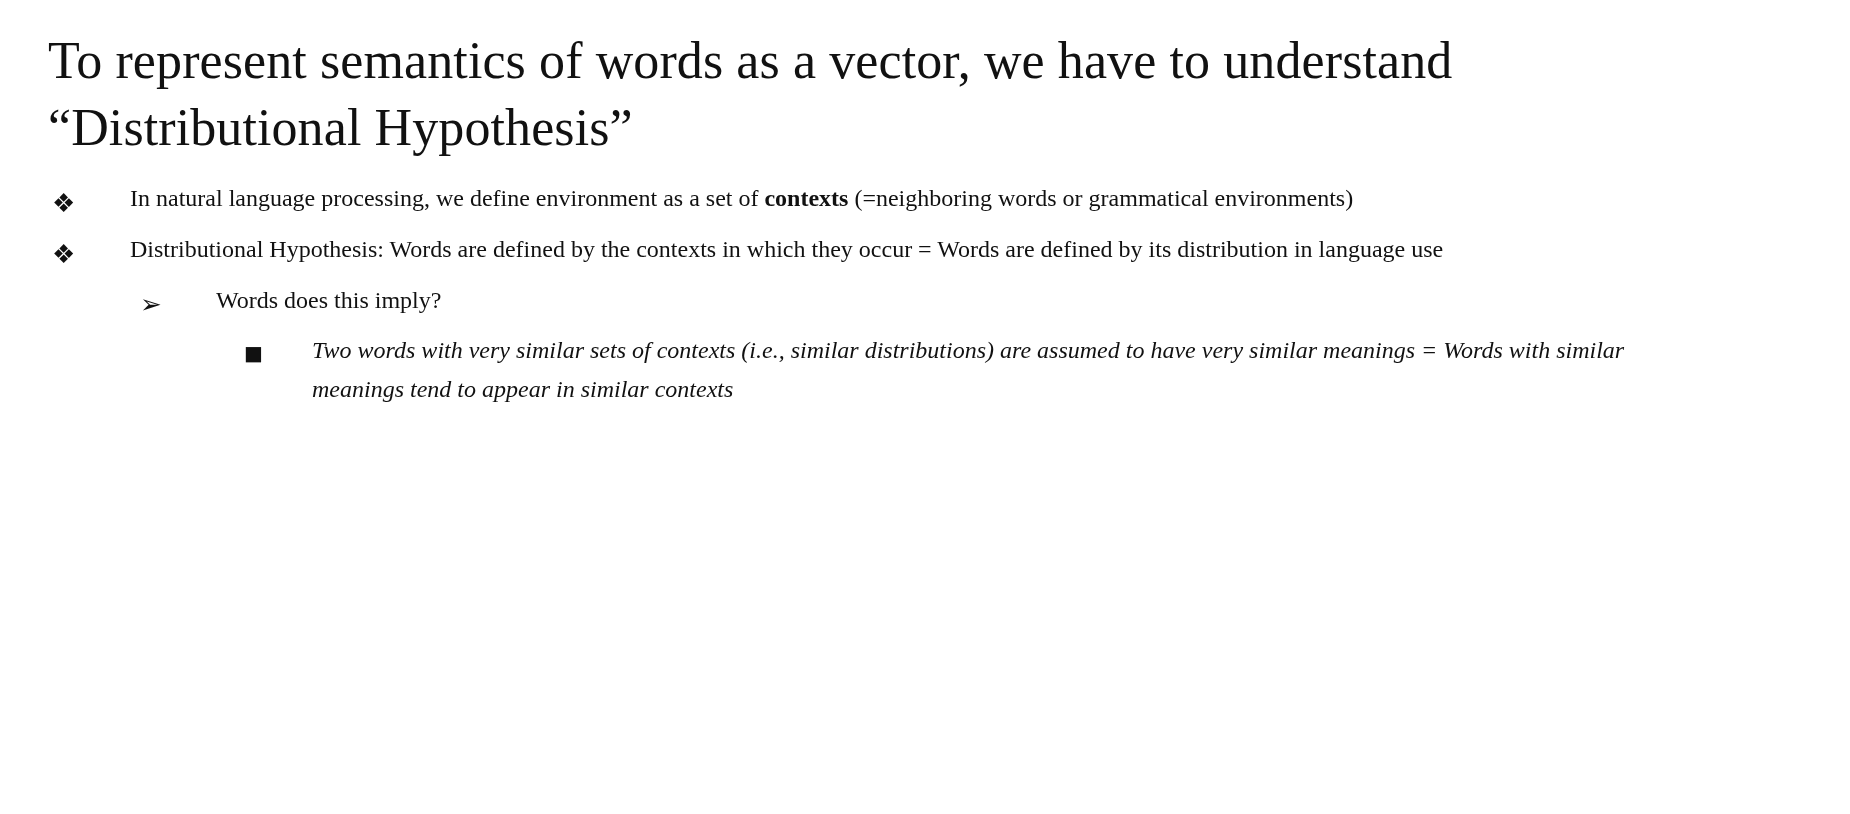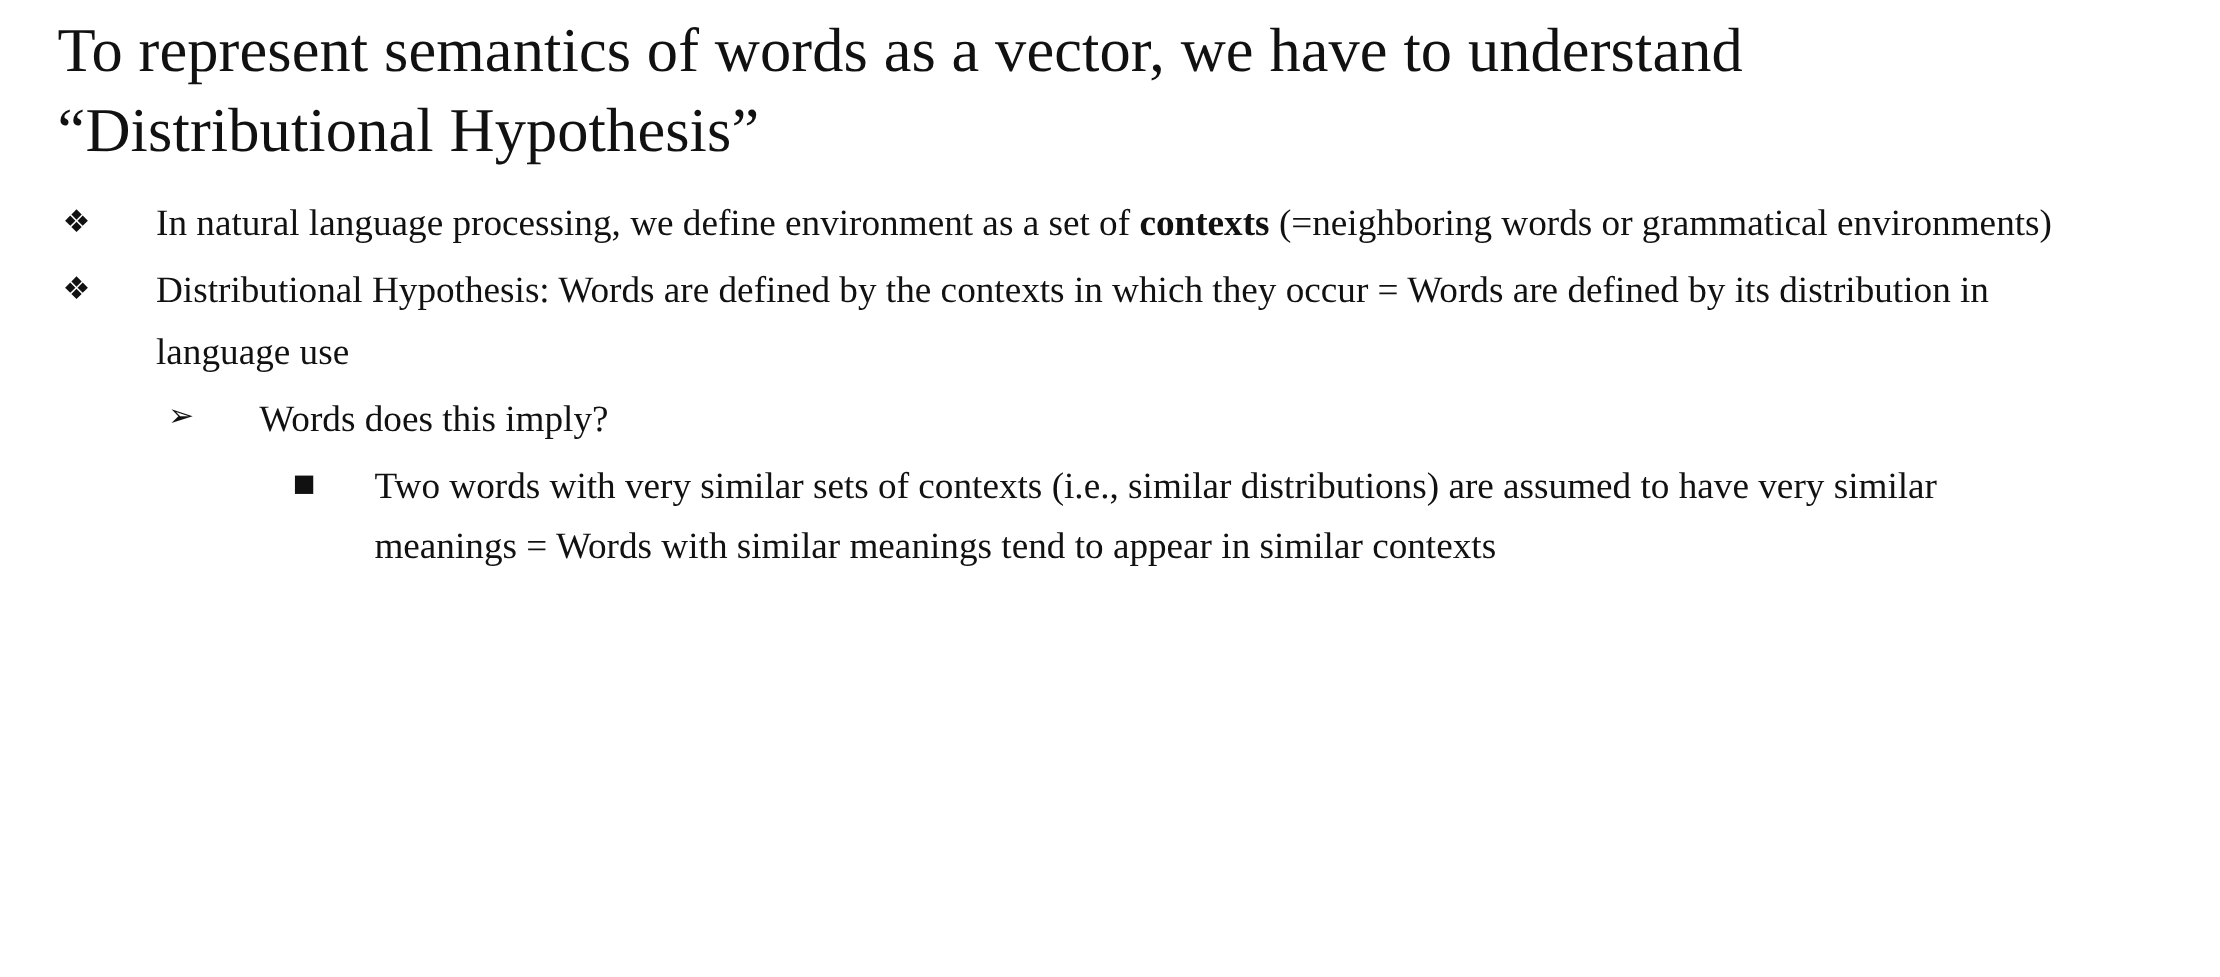--- a/index.html
+++ b/index.html
@@ -11,21 +11,21 @@
     width: 1850px;
     height: 814px;
     font-family: "Liberation Serif", serif;
     color: #1a1a1a;
     overflow: hidden;
   }
   .slide {
     width: 1850px;
     height: 814px;
     box-sizing: border-box;
-    padding: 10px 60px 0 48px;
+    padding: 28px 60px 0 48px;
     position: relative;
   }
   .slide-title {
     font-family: "Liberation Serif", serif;
     font-size: 52px;
     line-height: 1.28;
     font-weight: 400;
     color: #111111;
     letter-spacing: 0.1px;
     margin: 0 0 18px 0;
@@ -42,21 +42,21 @@
     margin: 0 0 6px 0;
   }
   .marker {
     flex: 0 0 auto;
     font-family: "DejaVu Sans", sans-serif;
     color: #111111;
     text-align: left;
     line-height: 1.62;
   }
   .btext {
-    font-size: 31px;
+    font-size: 24px;
     line-height: 1.62;
     color: #111111;
   }
   
   .lvl1 {
     padding-left: 4px;
   }
   .lvl1 > .marker {
     width: 78px;
     font-size: 26px;
@@ -81,20 +81,21 @@
   .lvl3 {
     padding-left: 196px;
   }
   .lvl3 > .marker {
     width: 68px;
     font-size: 20px;
     padding-top: 6px;
   }
   .lvl3 > .btext {
     max-width: 1380px;
+    font-style: italic;
   }
   b { font-weight: 700; }
 </style>
 </head>
 <body>
 
 <div class="slide">
 
   <h1 class="slide-title">To represent semantics of words as a vector, we have to understand “Distributional Hypothesis”</h1>
 

